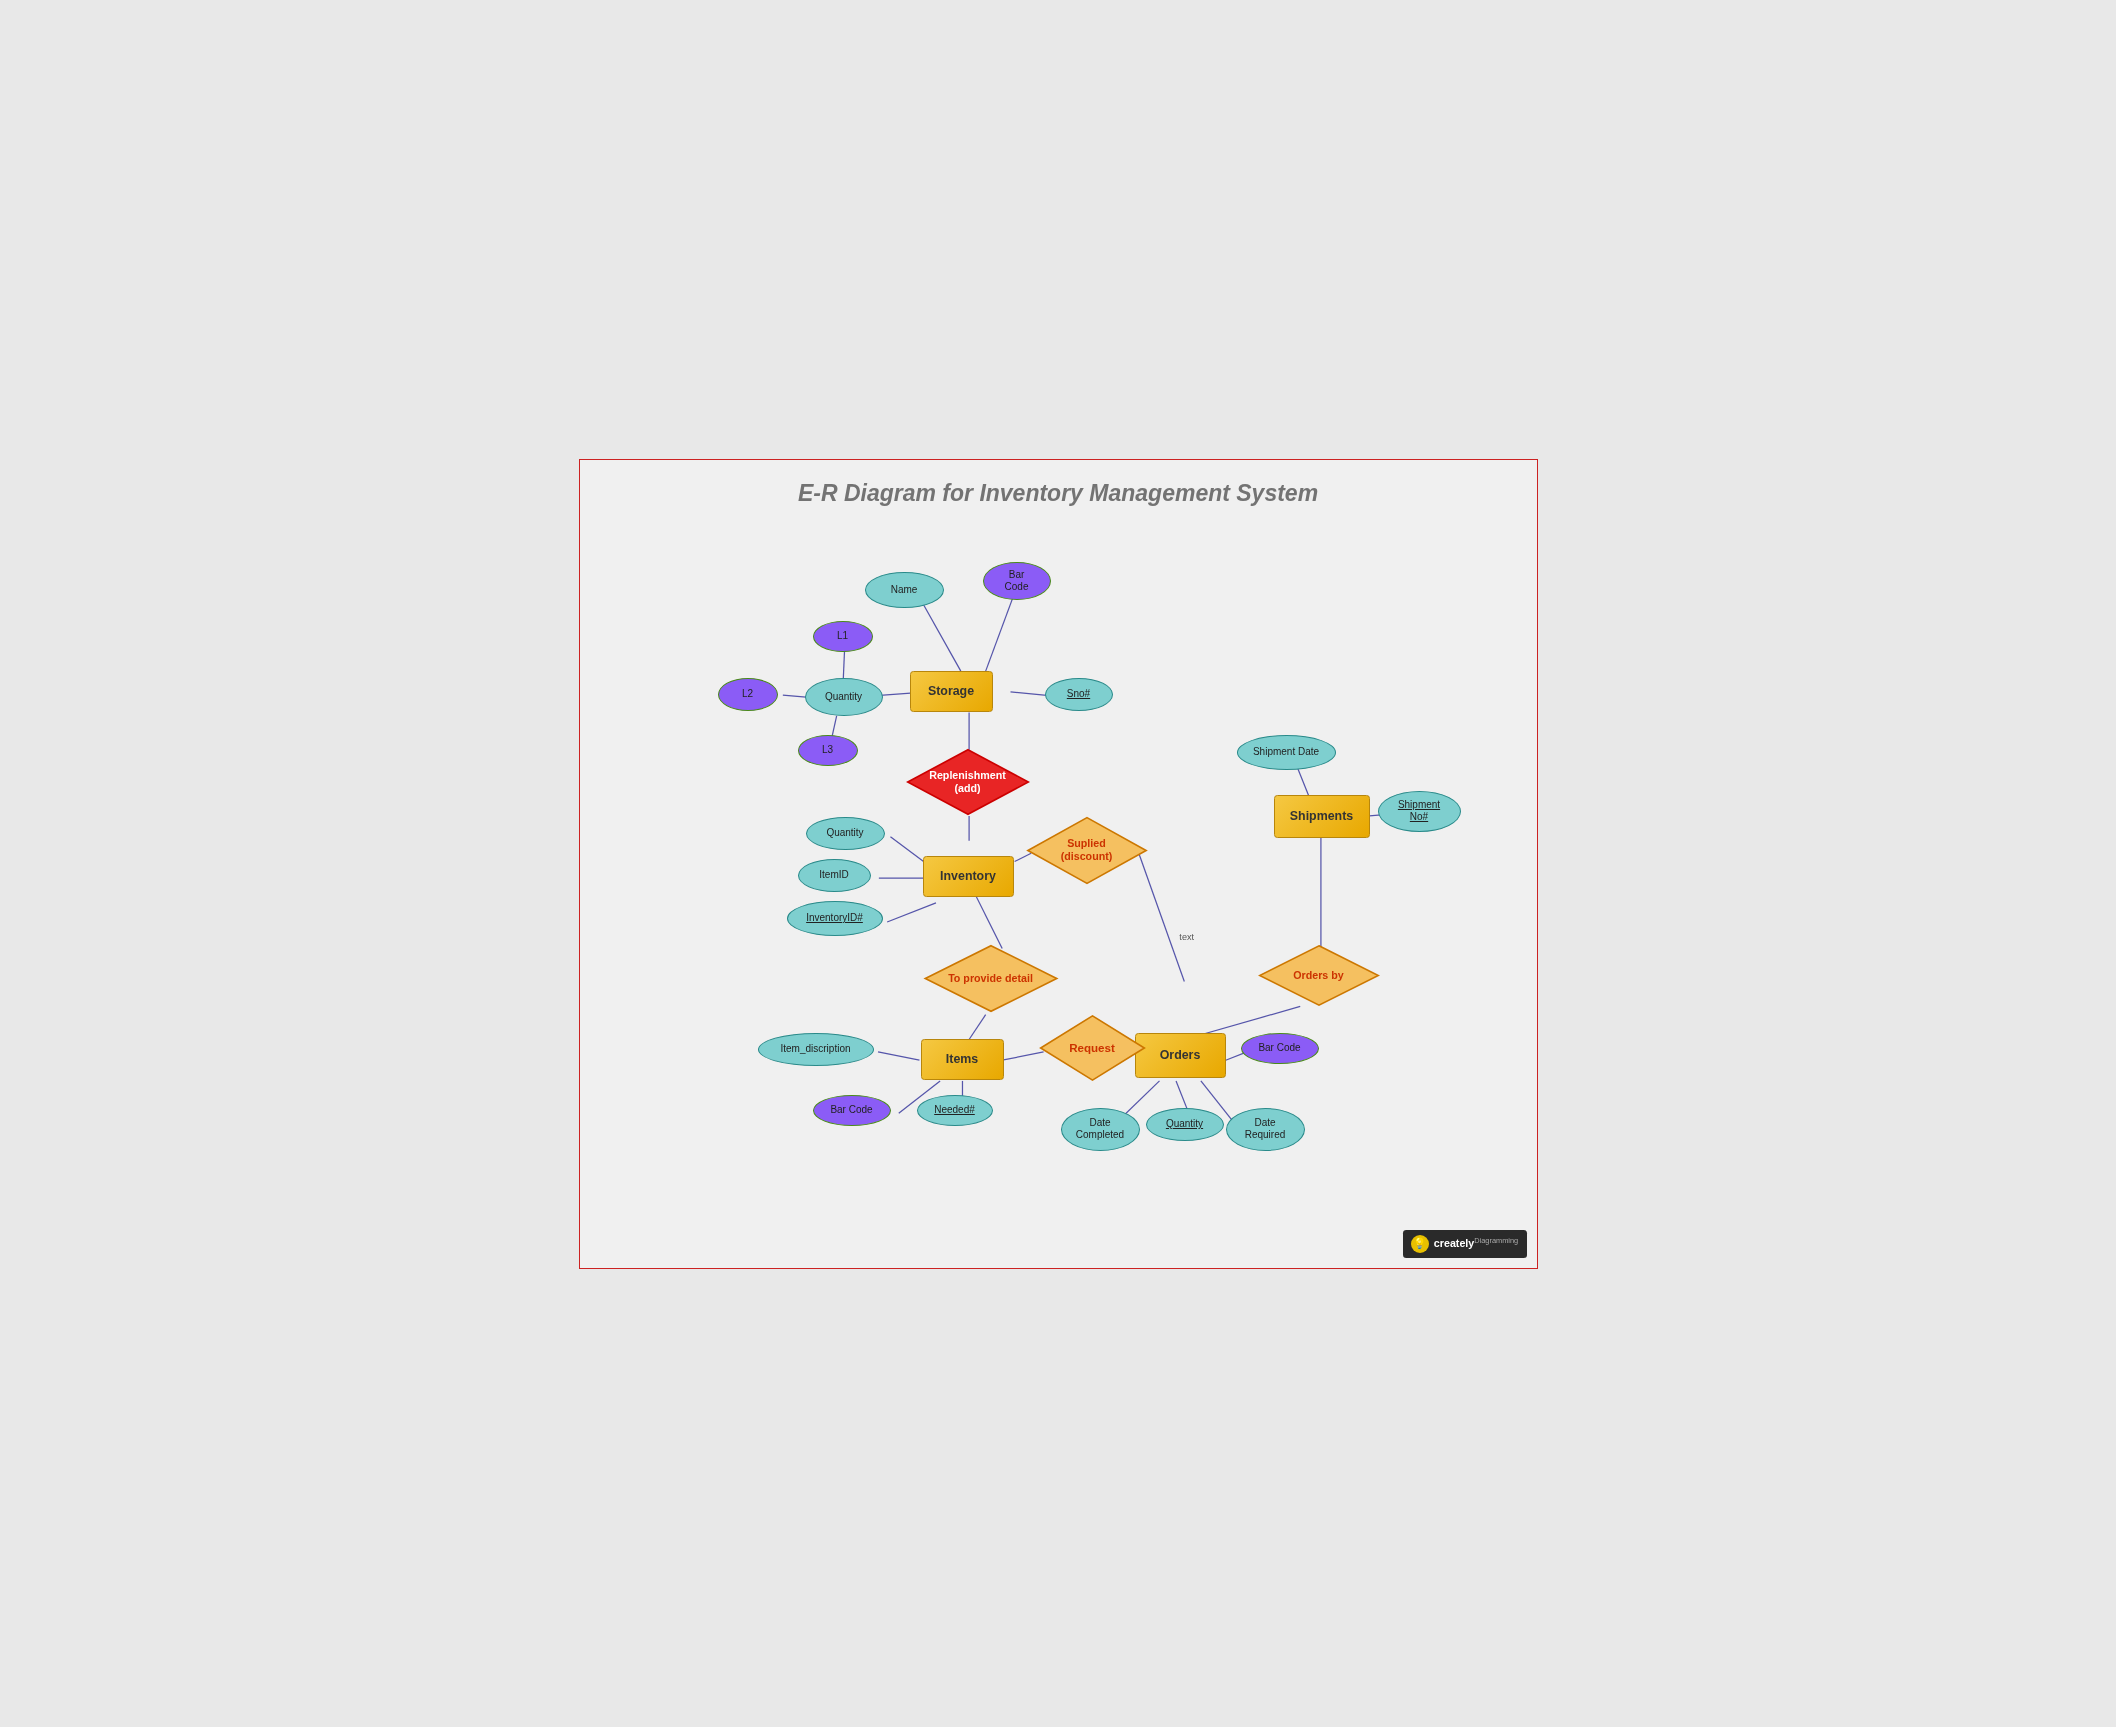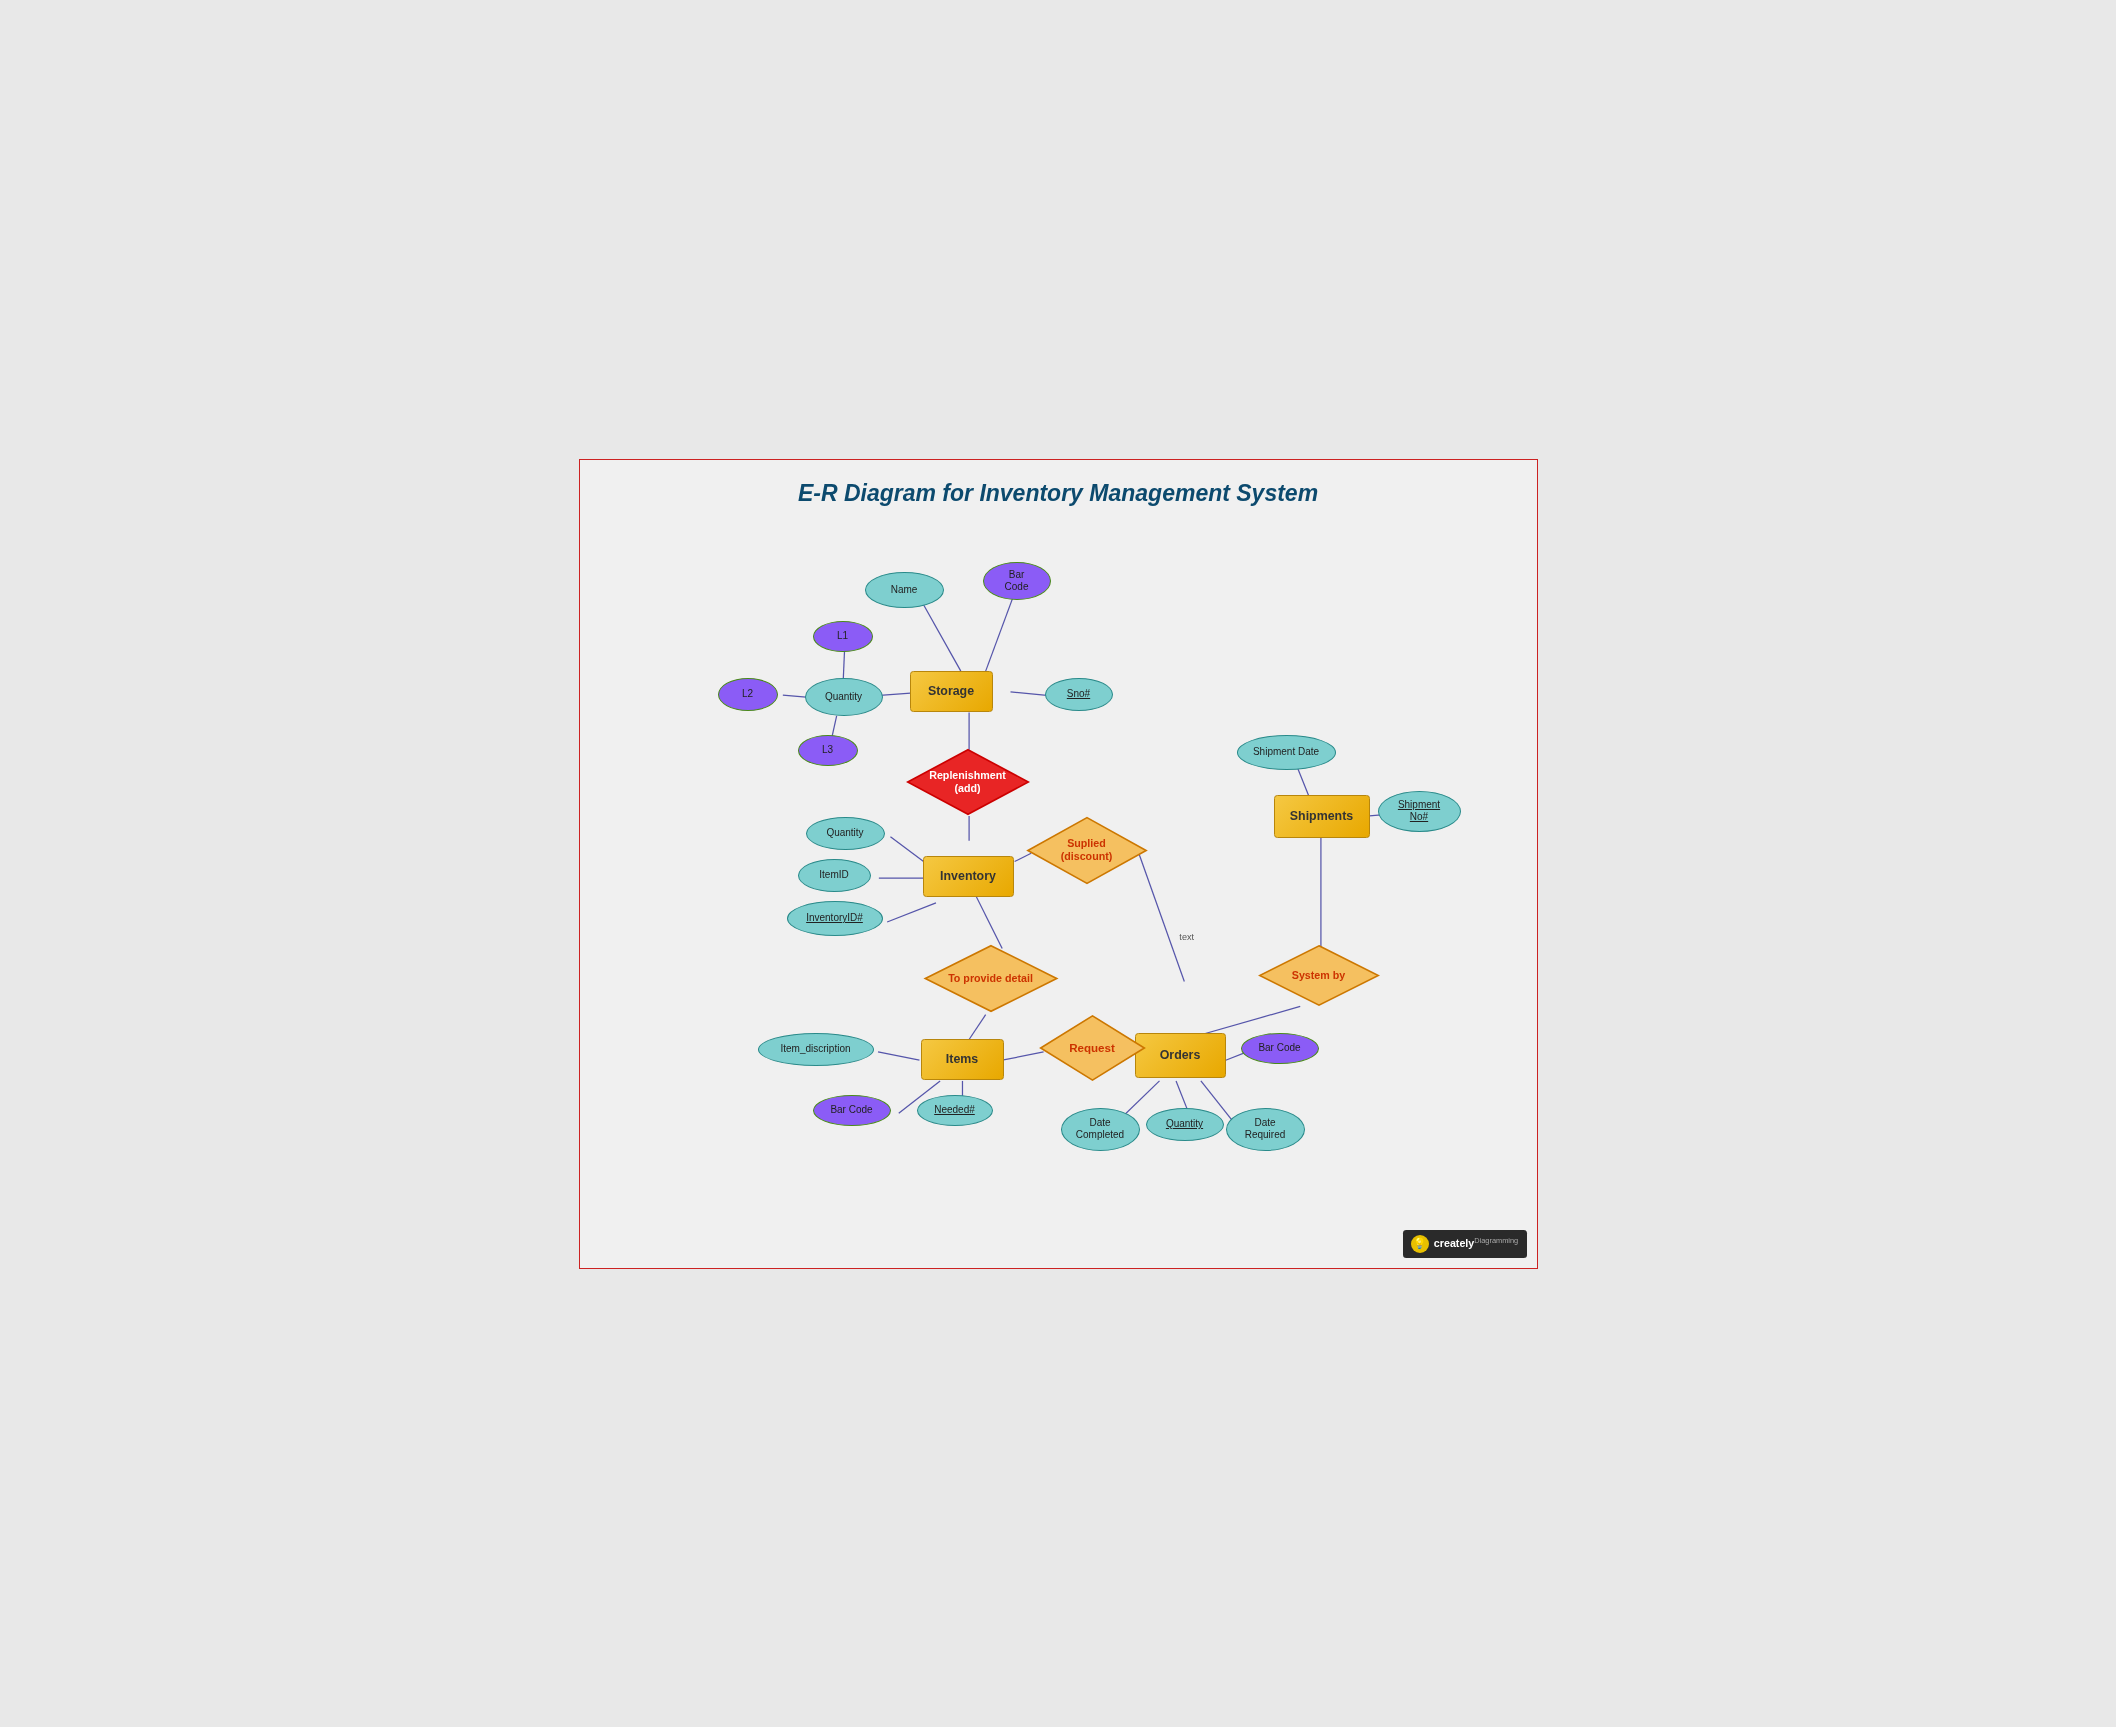--- a/index.html
+++ b/index.html
@@ -17,21 +17,21 @@
       width: 959px;
       height: 810px;
       position: relative;
       overflow: hidden;
     }
     .diagram-title {
       text-align: center;
       font-size: 23px;
       font-style: italic;
       font-weight: 600;
-      color: #0c4a6e;
+      color: #737373;
       padding: 20px 0 8.3px 0;
     }
     .diagram-canvas {
       position: absolute;
       top: 58px;
       left: 0;
       width: 100%;
       height: calc(100% - 58px);
     }
     
@@ -300,21 +300,21 @@
       <svg class="diamond" viewBox="0 0 130 82">
         <polygon points="65,2 128,41 65,80 2,41" fill="#f5c060" stroke="#cc7700" stroke-width="2"></polygon>
       </svg>
       <span class="label" style="font-size:11.6px;color:#cc3300;font-weight:bold;">Request</span>
     </div>
 
     <div class="relation orange" style="left:678px;top:426px;width:122px;height:63px;">
       <svg class="diamond" viewBox="0 0 148 76">
         <polygon points="74,2 146,38 74,74 2,38" fill="#f5c060" stroke="#cc7700" stroke-width="2"></polygon>
       </svg>
-      <span class="label" style="font-size:10.7px;color:#cc3300;font-weight:bold;">System by</span>
+      <span class="label" style="font-size:10.7px;color:#cc3300;font-weight:bold;">Orders by</span>
     </div>
 
     <div class="creately-logo">
       <div class="bulb">💡</div>
       <div class="creately-text">
         <span class="creately-name">creately</span>
         <span class="creately-sub">Diagramming</span>
       </div>
     </div>
 

